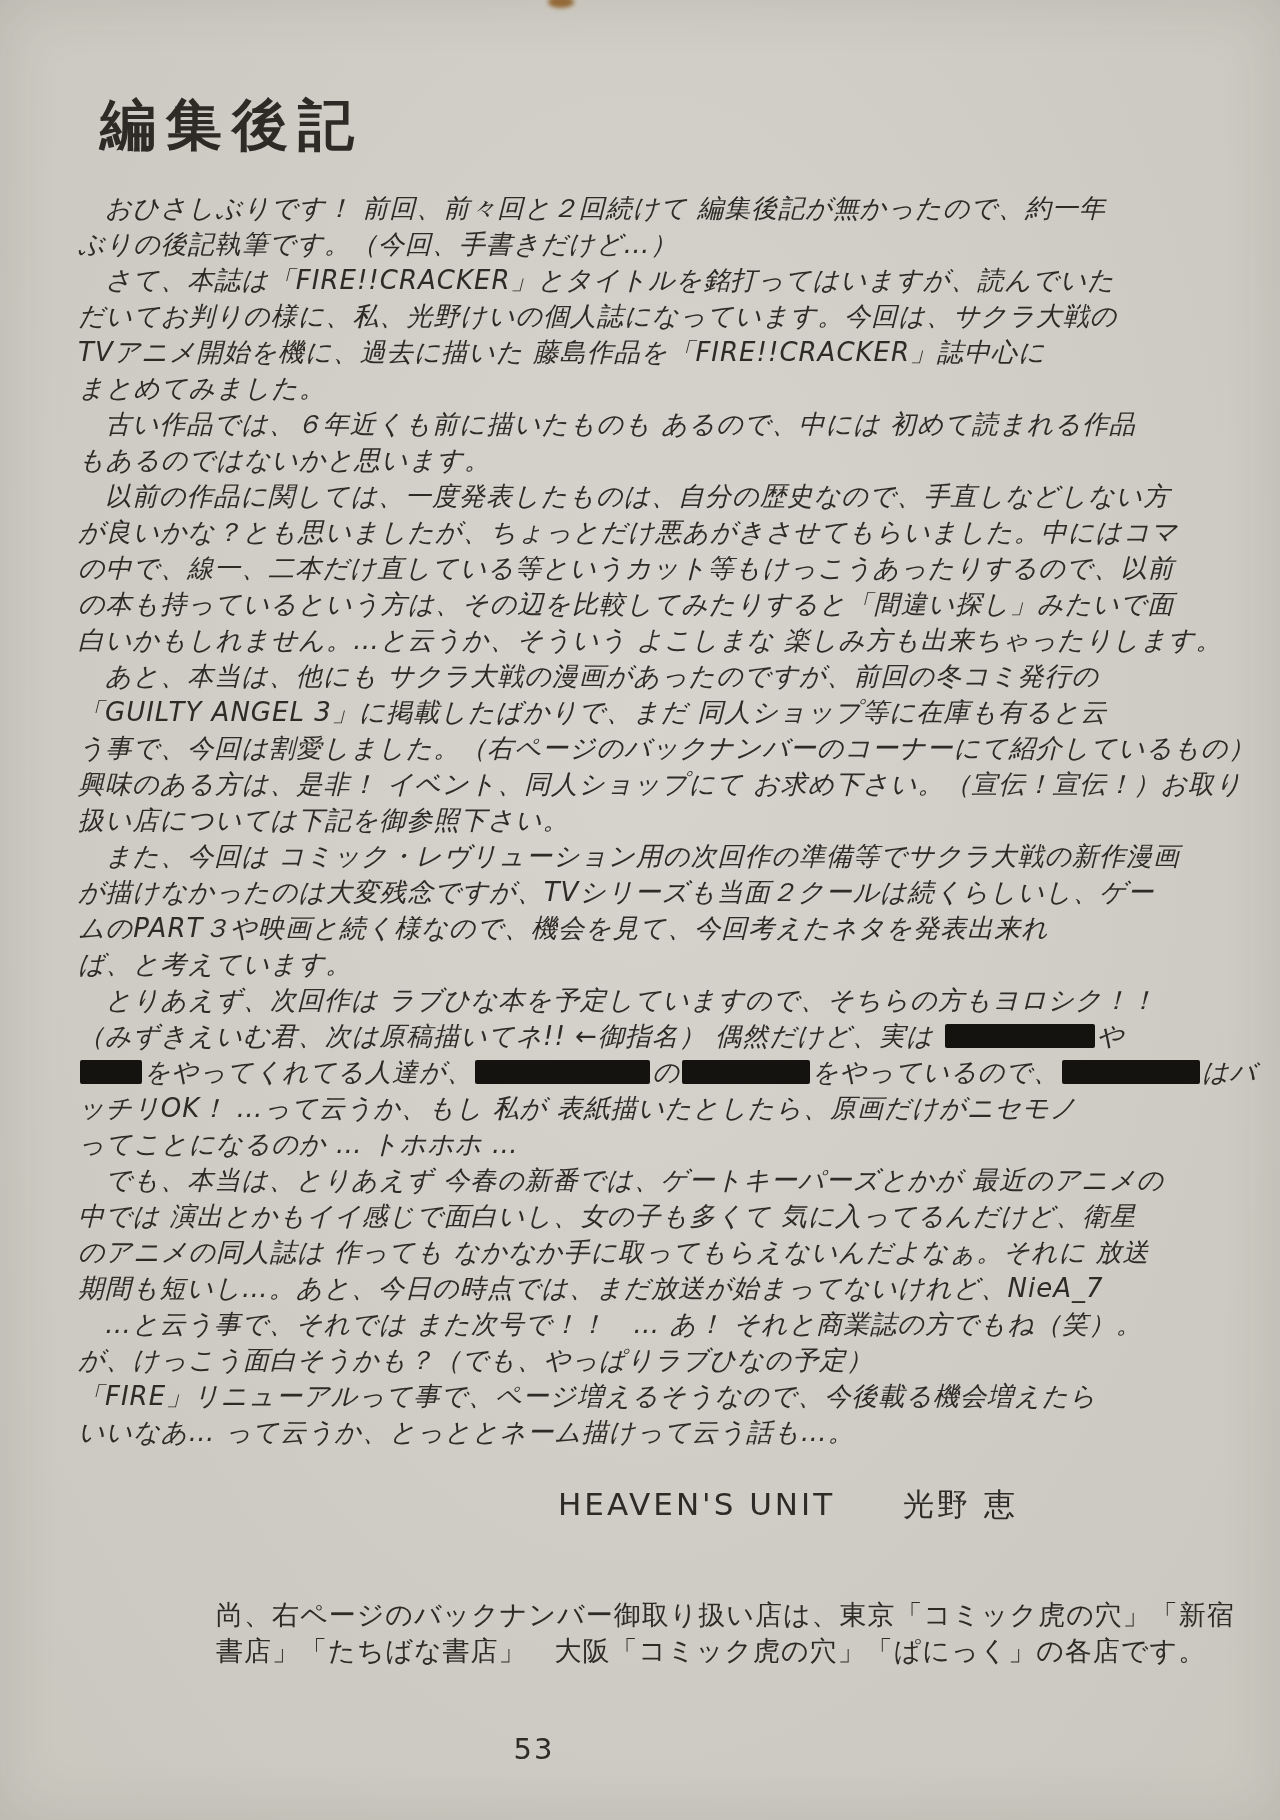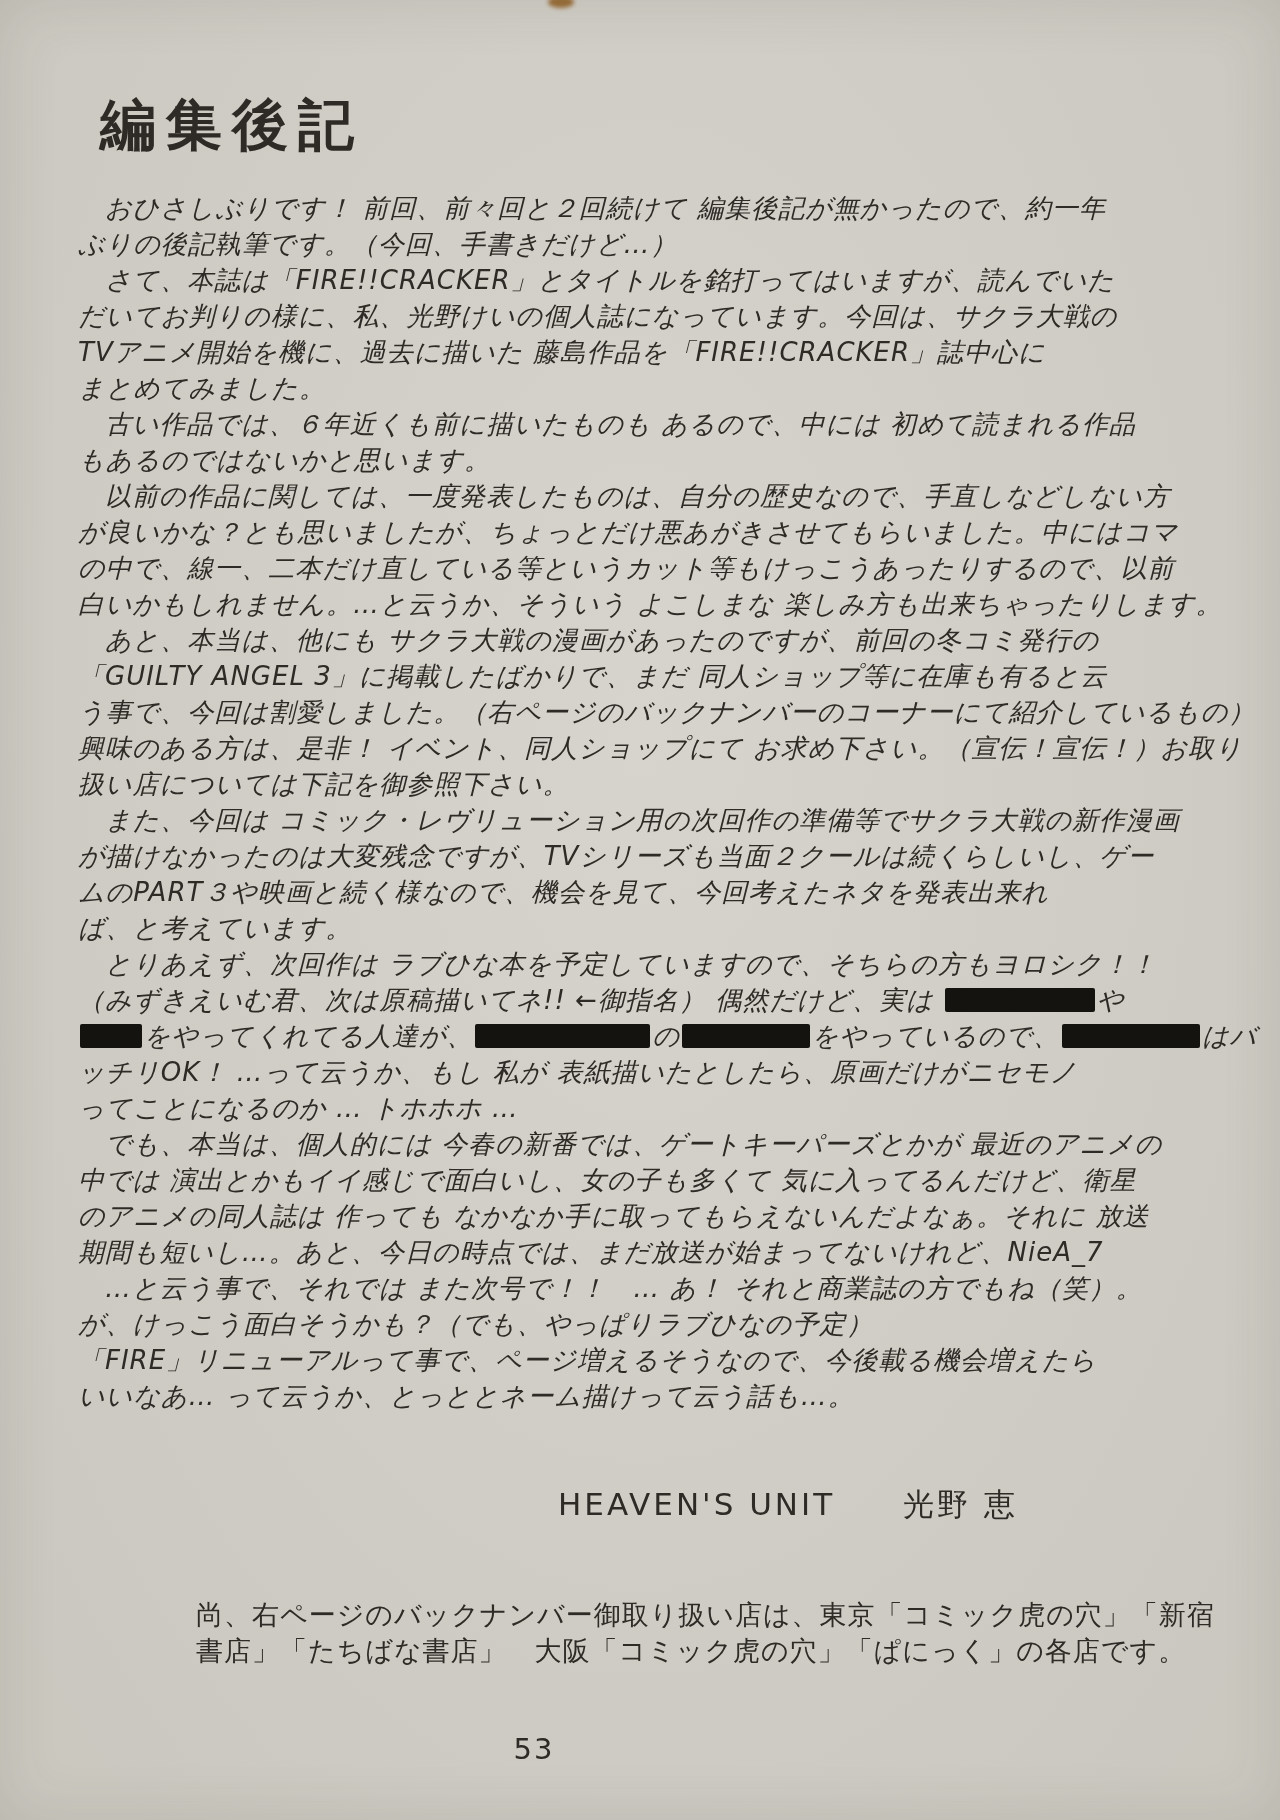--- a/index.html
+++ b/index.html
@@ -46,21 +46,21 @@
     vertical-align:middle;
     transform:translateY(-2px);
     margin:0 2px;
   }
   .signature{
     position:absolute;left:558px;top:1484px;
     font-size:31px;letter-spacing:3px;
     white-space:nowrap;
   }
   .footer-note{
-    position:absolute;left:196px;top:1594px;width:880px;
+    position:absolute;left:216px;top:1594px;width:880px;
     font-size:27px;line-height:42px;letter-spacing:1px;
     white-space:nowrap;
   }
   .page-number{
     position:absolute;left:0;top:1732px;width:1068px;
     text-align:center;font-size:29px;letter-spacing:2px;
   }
 </style>
 </head>
 <body>
@@ -73,36 +73,37 @@
       <div class="line">ぶりの後記執筆です。（今回、手書きだけど…）</div>
       <div class="line">　さて、本誌は「FIRE!!CRACKER」とタイトルを銘打ってはいますが、読んでいた</div>
       <div class="line">だいてお判りの様に、私、光野けいの個人誌になっています。今回は、サクラ大戦の</div>
       <div class="line">TVアニメ開始を機に、過去に描いた 藤島作品を「FIRE!!CRACKER」誌中心に</div>
       <div class="line">まとめてみました。</div>
       <div class="line">　古い作品では、６年近くも前に描いたものも あるので、中には 初めて読まれる作品</div>
       <div class="line">もあるのではないかと思います。</div>
       <div class="line">　以前の作品に関しては、一度発表したものは、自分の歴史なので、手直しなどしない方</div>
       <div class="line">が良いかな？とも思いましたが、ちょっとだけ悪あがきさせてもらいました。中にはコマ</div>
       <div class="line">の中で、線一、二本だけ直している等というカット等もけっこうあったりするので、以前</div>
+      <div class="line">の本も持っているという方は、その辺を比較してみたりすると「間違い探し」みたいで面</div>
       <div class="line">白いかもしれません。…と云うか、そういう よこしまな 楽しみ方も出来ちゃったりします。</div>
       <div class="line">　あと、本当は、他にも サクラ大戦の漫画があったのですが、前回の冬コミ発行の</div>
       <div class="line">「GUILTY ANGEL 3」に掲載したばかりで、まだ 同人ショップ等に在庫も有ると云</div>
       <div class="line">う事で、今回は割愛しました。（右ページのバックナンバーのコーナーにて紹介しているもの）</div>
       <div class="line">興味のある方は、是非！ イベント、同人ショップにて お求め下さい。（宣伝！宣伝！）お取り</div>
       <div class="line">扱い店については下記を御参照下さい。</div>
       <div class="line">　また、今回は コミック・レヴリューション用の次回作の準備等でサクラ大戦の新作漫画</div>
       <div class="line">が描けなかったのは大変残念ですが、TVシリーズも当面２クールは続くらしいし、ゲー</div>
       <div class="line">ムのPART３や映画と続く様なので、機会を見て、今回考えたネタを発表出来れ</div>
       <div class="line">ば、と考えています。</div>
       <div class="line">　とりあえず、次回作は ラブひな本を予定していますので、そちらの方もヨロシク！！</div>
       <div class="line">（みずきえいむ君、次は原稿描いてネ!! ←御指名） 偶然だけど、実は <span class="redact" style="width: 150px;"></span>や</div>
       <div class="line"><span class="redact" style="width: 62px;"></span>をやってくれてる人達が、<span class="redact" style="width: 175px;"></span>の<span class="redact" style="width: 128px;"></span>をやっているので、<span class="redact" style="width: 138px;"></span>はバ</div>
       <div class="line">ッチリOK！ …って云うか、もし 私が 表紙描いたとしたら、原画だけがニセモノ</div>
       <div class="line">ってことになるのか … トホホホ …</div>
-      <div class="line">　でも、本当は、個人的には 今春の新番では、ゲートキーパーズとかが 最近のアニメの</div>
+      <div class="line">　でも、本当は、とりあえず 今春の新番では、ゲートキーパーズとかが 最近のアニメの</div>
       <div class="line">中では 演出とかもイイ感じで面白いし、女の子も多くて 気に入ってるんだけど、衛星</div>
       <div class="line">のアニメの同人誌は 作っても なかなか手に取ってもらえないんだよなぁ。それに 放送</div>
       <div class="line">期間も短いし…。あと、今日の時点では、まだ放送が始まってないけれど、NieA_7</div>
       <div class="line">　…と云う事で、それでは また次号で！！　… あ！ それと商業誌の方でもね（笑）。</div>
       <div class="line">が、けっこう面白そうかも？（でも、やっぱりラブひなの予定）</div>
       <div class="line">「FIRE」リニューアルって事で、ページ増えるそうなので、今後載る機会増えたら</div>
       <div class="line">いいなあ… って云うか、とっととネーム描けって云う話も…。</div>
     </div>
   <div class="signature">HEAVEN'S UNIT　　光野 恵</div>
   <div class="footer-note">

